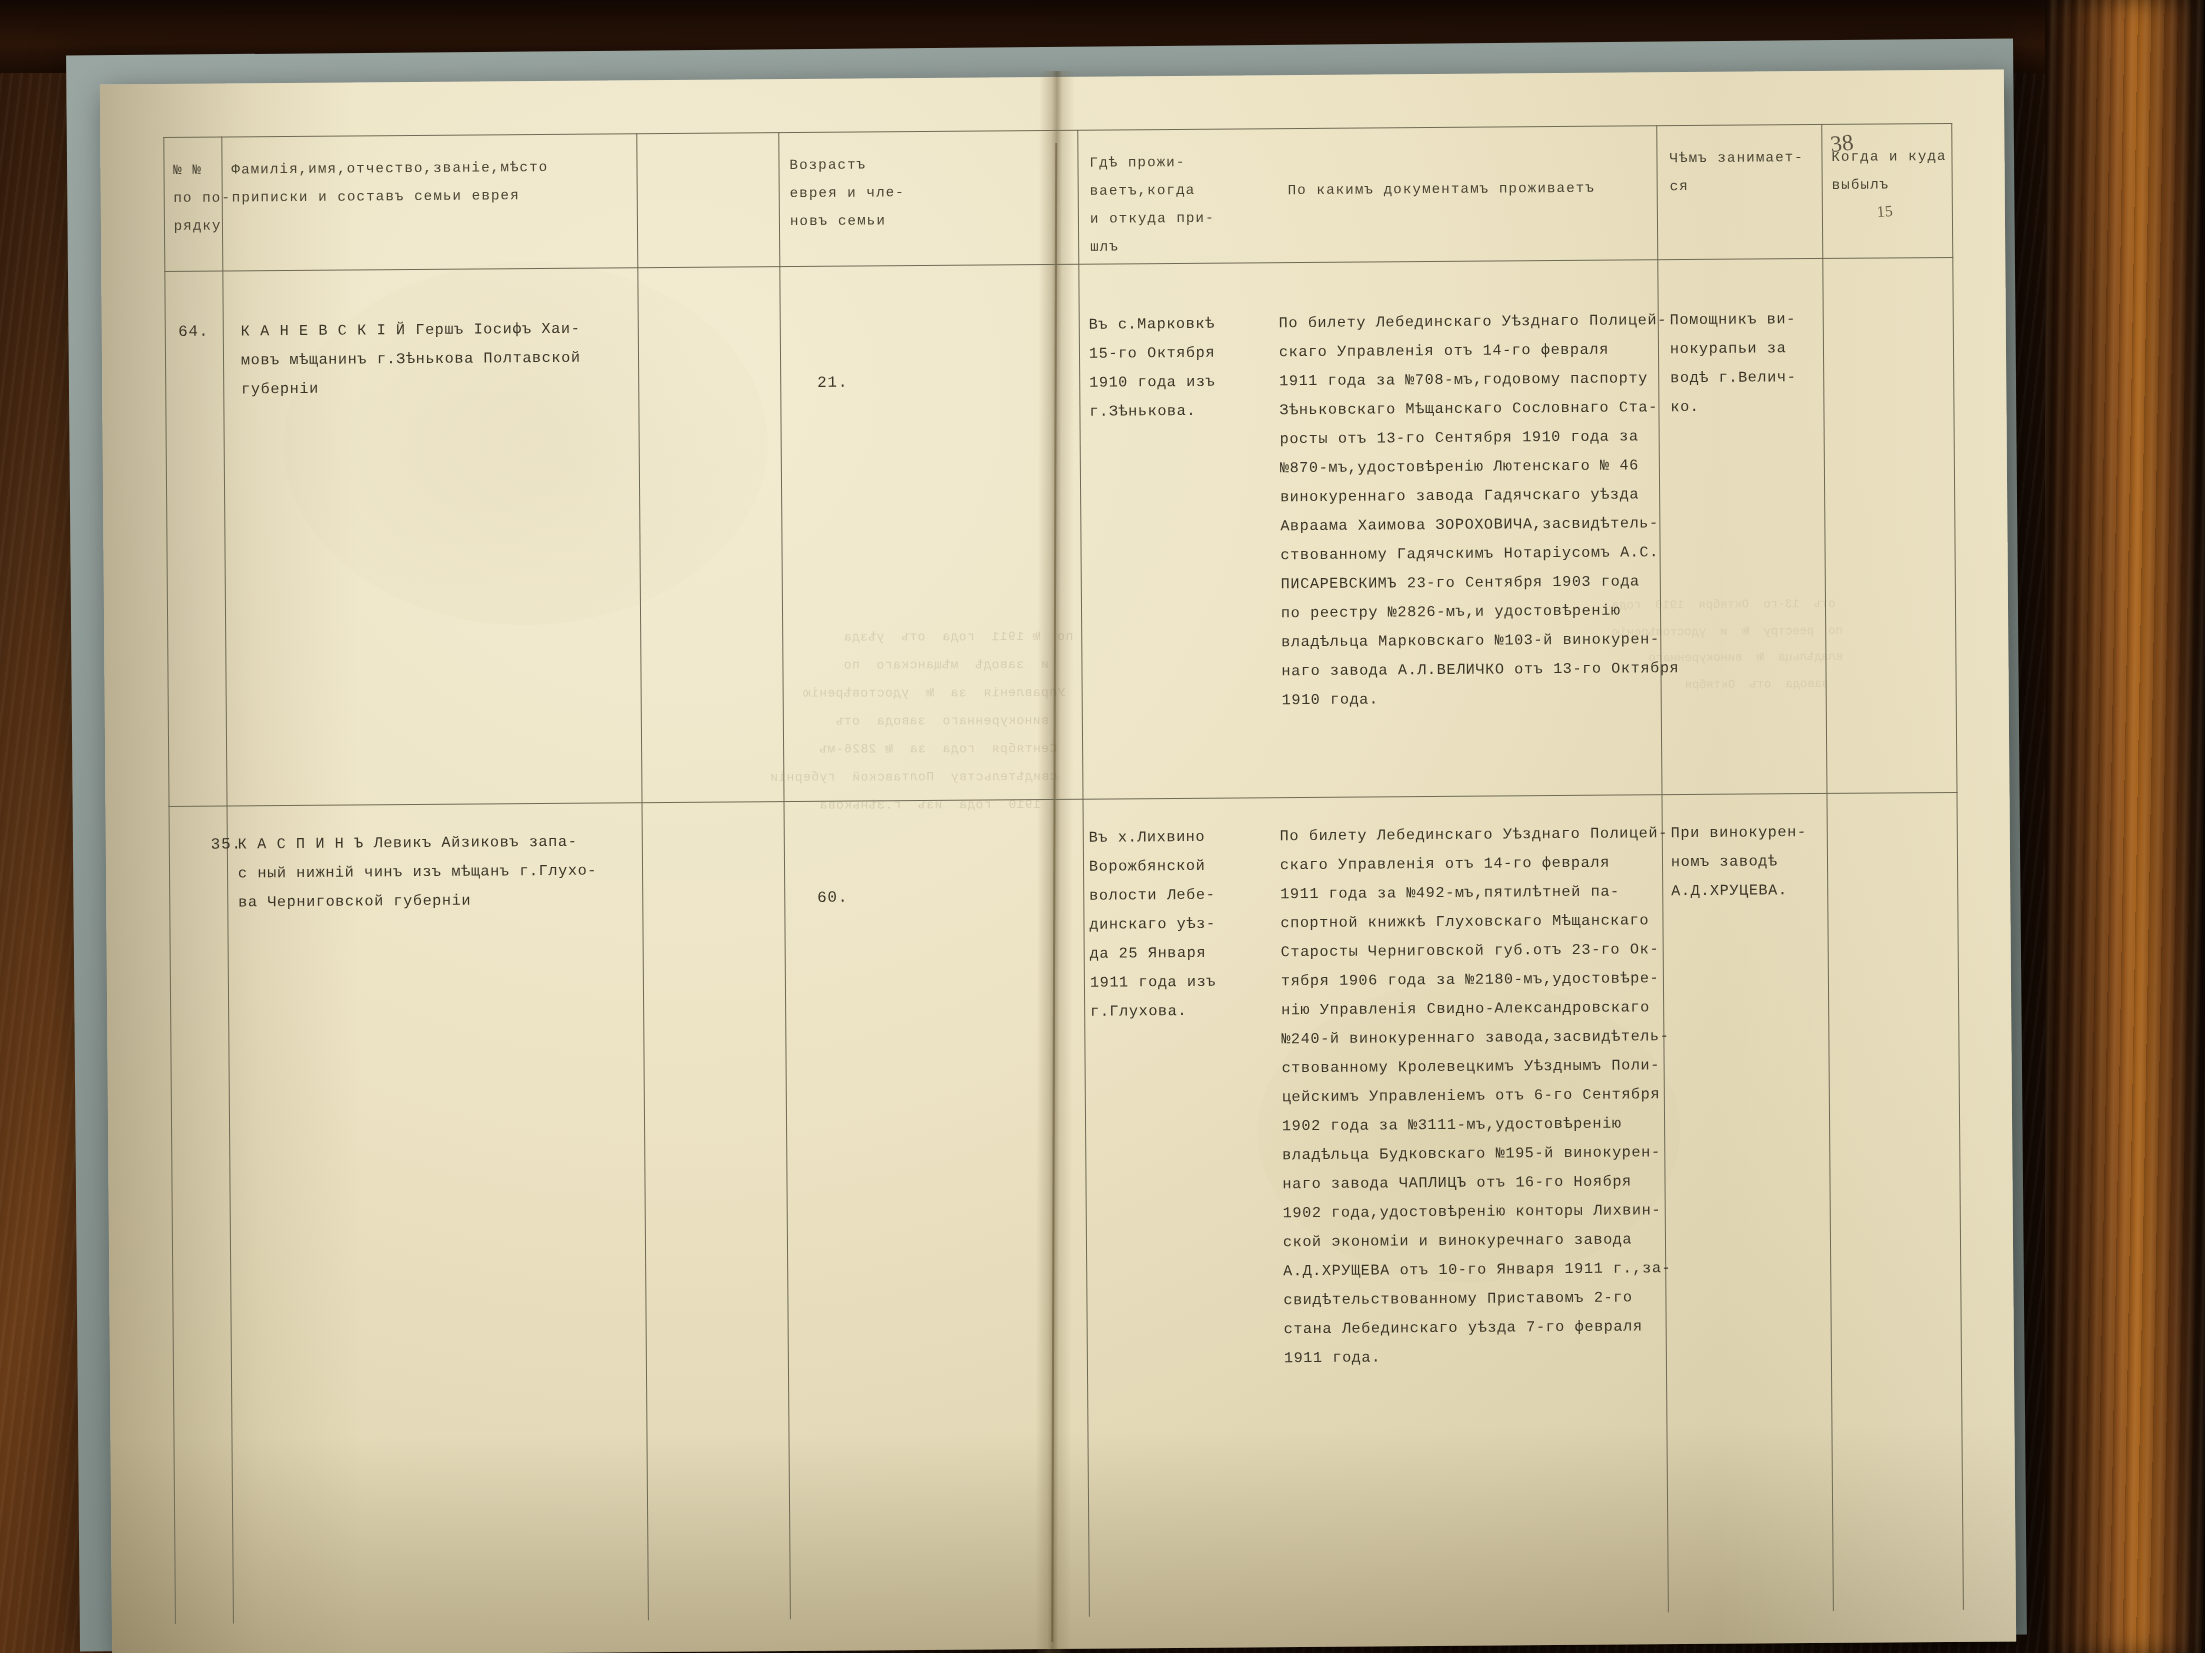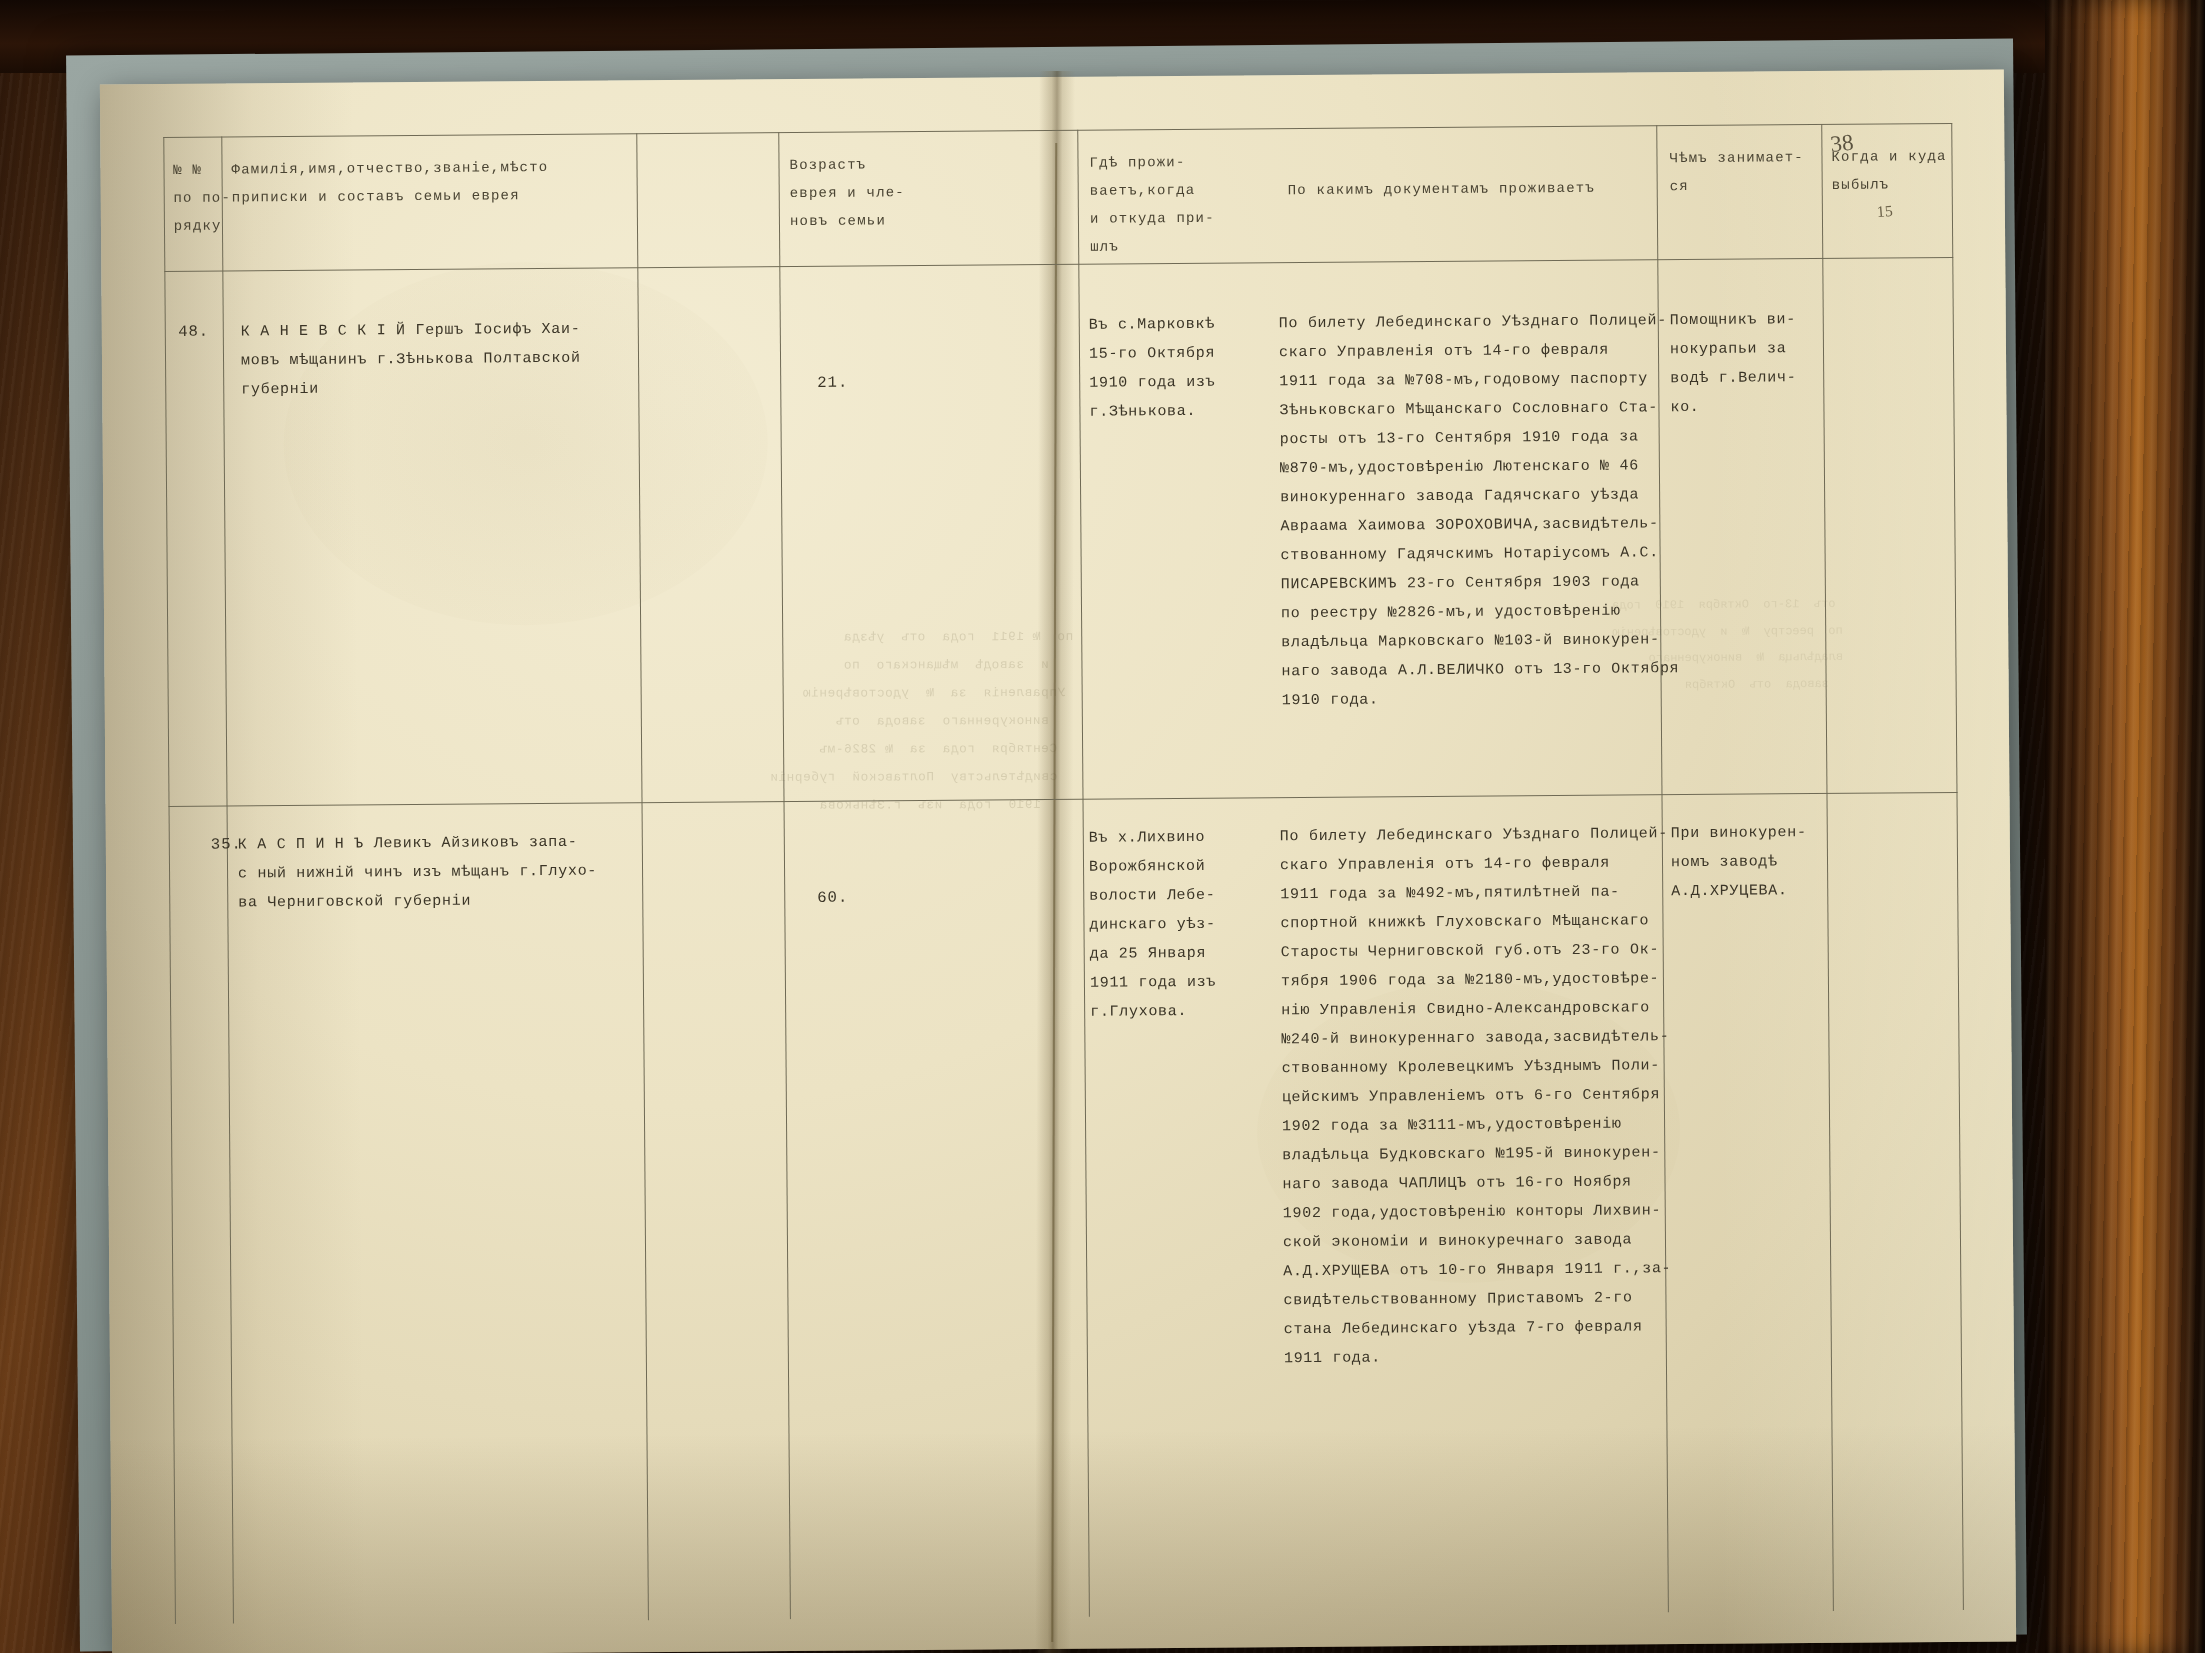--- a/index.html
+++ b/index.html
@@ -277,21 +277,21 @@
       <div class="cell hdr" style="left:926px;top:19.3px;width:175px;">Гдѣ прожи-
 ваетъ,когда
 и откуда при-
 шлъ</div>
       <div class="cell hdr" style="left:1124px;top:48px;width:532px;text-align:left;">По какимъ документамъ проживаетъ</div>
       <div class="cell hdr" style="left:1506px;top:19.3px;width:163px;">Чѣмъ занимает-
 ся</div>
       <div class="cell hdr" style="left:1668px;top:19.3px;width:139px;">Когда и куда
 выбылъ</div>
 
-      <div class="cell body num" style="left:13.3px;top:181px;width:54px;">48.</div>
+      <div class="cell body num" style="left:13.3px;top:181px;width:54px;">64.</div>
       <div class="cell body" style="left:76px;top:181px;width:399px;">К А Н Е В С К І Й Гершъ Іосифъ Хаи-
 мовъ мѣщанинъ г.Зѣнькова Полтавской
 губерніи</div>
       <div class="cell body num" style="left:652px;top:237px;width:121px;">21.</div>
       <div class="cell body" style="left:924px;top:181px;width:199px;">Въ с.Марковкѣ
 15-го Октября
 1910 года изъ
 г.Зѣнькова.</div>
       <div class="cell body" style="left:1114px;top:181px;width:580px;">По билету Лебединскаго Уѣзднаго Полицей-
 скаго Управленія отъ 14-го февраля

